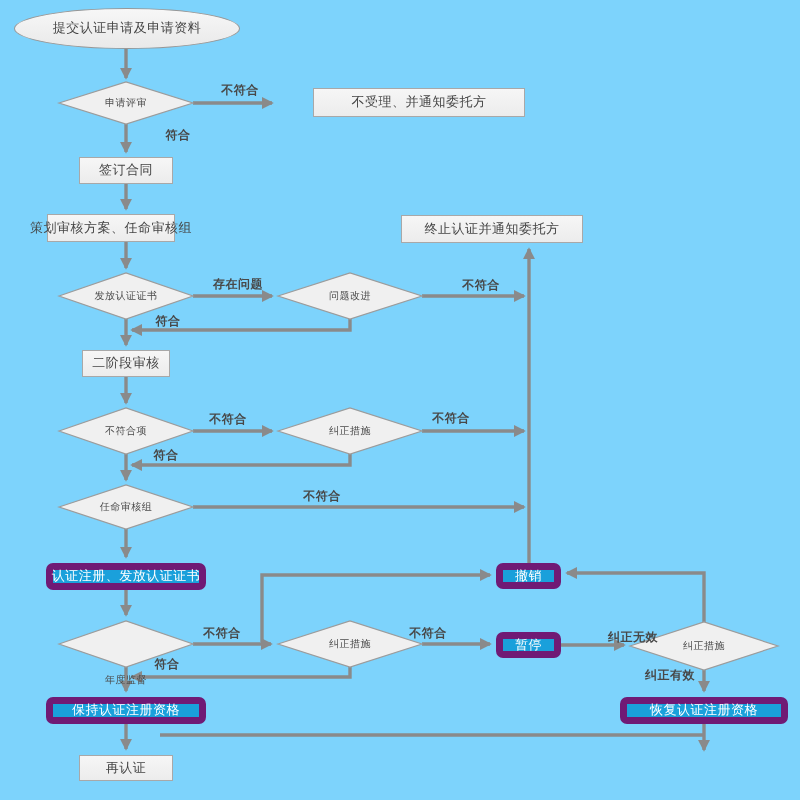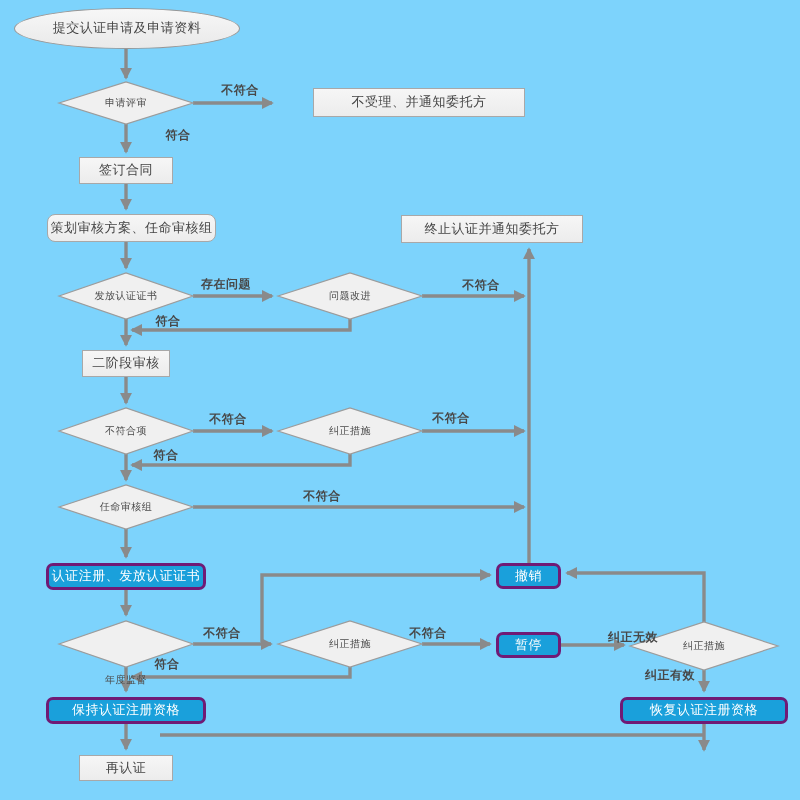--- a/index.html
+++ b/index.html
@@ -18,21 +18,21 @@
   }
   .rect{
     background:linear-gradient(#f6f6f6,#ececec);
     border:1px solid #a8a8a8;
   }
   .ellipse{
     background:linear-gradient(#f7f7f7,#e9e9e9);
     border:1px solid #979797;border-radius:50%;
   }
   .blue{
-    background:#1aa0db;border:3px solid #701a75;border-radius:7px;
+    background:#1aa0db;border:7px solid #701a75;border-radius:7px;
     color:#ffffff;
   }
   .dlabel{
     position:absolute;transform:translate(-50%,-50%);
     font-size:10px;color:#4a4a4a;letter-spacing:.5px;white-space:nowrap;
   }
   .elabel{
     position:absolute;transform:translate(-50%,-50%);
     font-size:12px;font-weight:bold;color:#484848;letter-spacing:.5px;white-space:nowrap;
   }
@@ -86,21 +86,21 @@
     <polygon class="diamond" points="278,431 350,408 422,431 350,454"></polygon>
     <polygon class="diamond" points="59,507 126,485 193,507 126,529"></polygon>
     <polygon class="diamond" points="59,644 126,621 193,644 126,667"></polygon>
     <polygon class="diamond" points="278,644 350,621 422,644 350,667"></polygon>
     <polygon class="diamond" points="630,646 704,622 778,646 704,670"></polygon>
   </svg>
 
   <div class="node ellipse" style="left:14px;top:8px;width:226px;height:41px;">提交认证申请及申请资料</div>
   <div class="node rect" style="left:277px;top:88px;width:212px;height:29px;margin-left:36px;">不受理、并通知委托方</div>
   <div class="node rect" style="left:79px;top:157px;width:94px;height:27px;">签订合同</div>
-  <div class="node rect" style="left:47px;top:214px;width:169px;height:28px;border-radius:8px;">策划审核方案、任命审核组</div>
+  <div class="node rect" style="left:47px;top:214px;width:128px;height:28px;">策划审核方案、任命审核组</div>
   <div class="node rect" style="left:401px;top:215px;width:182px;height:28px;">终止认证并通知委托方</div>
   <div class="node rect" style="left:82px;top:350px;width:88px;height:27px;">二阶段审核</div>
   <div class="node blue" style="left:46px;top:563px;width:160px;height:27px;">认证注册、发放认证证书</div>
   <div class="node blue" style="left:496px;top:563px;width:65px;height:26px;">撤销</div>
   <div class="node blue" style="left:496px;top:632px;width:65px;height:26px;">暂停</div>
   <div class="node blue" style="left:46px;top:697px;width:160px;height:27px;">保持认证注册资格</div>
   <div class="node blue" style="left:620px;top:697px;width:168px;height:27px;">恢复认证注册资格</div>
   <div class="node rect" style="left:79px;top:755px;width:94px;height:26px;">再认证</div>
 
   <div class="dlabel" style="left:126px;top:103px;">申请评审</div>
@@ -108,21 +108,21 @@
   <div class="dlabel" style="left:350px;top:296px;">问题改进</div>
   <div class="dlabel" style="left:126px;top:431px;">不符合项</div>
   <div class="dlabel" style="left:350px;top:431px;">纠正措施</div>
   <div class="dlabel" style="left:126px;top:507px;">任命审核组</div>
   <div class="dlabel" style="left:126px;top:644px;margin-top:36px;">年度监督</div>
   <div class="dlabel" style="left:350px;top:644px;">纠正措施</div>
   <div class="dlabel" style="left:704px;top:646px;">纠正措施</div>
 
   <div class="elabel" style="left:240px;top:90px;">不符合</div>
   <div class="elabel" style="left:178px;top:135px;">符合</div>
-  <div class="elabel" style="left:226px;top:284px;">存在问题</div>
+  <div class="elabel" style="left:238px;top:284px;">存在问题</div>
   <div class="elabel" style="left:481px;top:285px;">不符合</div>
   <div class="elabel" style="left:168px;top:321px;">符合</div>
   <div class="elabel" style="left:228px;top:419px;">不符合</div>
   <div class="elabel" style="left:451px;top:418px;">不符合</div>
   <div class="elabel" style="left:166px;top:455px;">符合</div>
   <div class="elabel" style="left:322px;top:496px;">不符合</div>
   <div class="elabel" style="left:222px;top:633px;">不符合</div>
   <div class="elabel" style="left:428px;top:633px;">不符合</div>
   <div class="elabel" style="left:167px;top:664px;">符合</div>
   <div class="elabel" style="left:633px;top:602px;margin-top:35px;">纠正无效</div>

